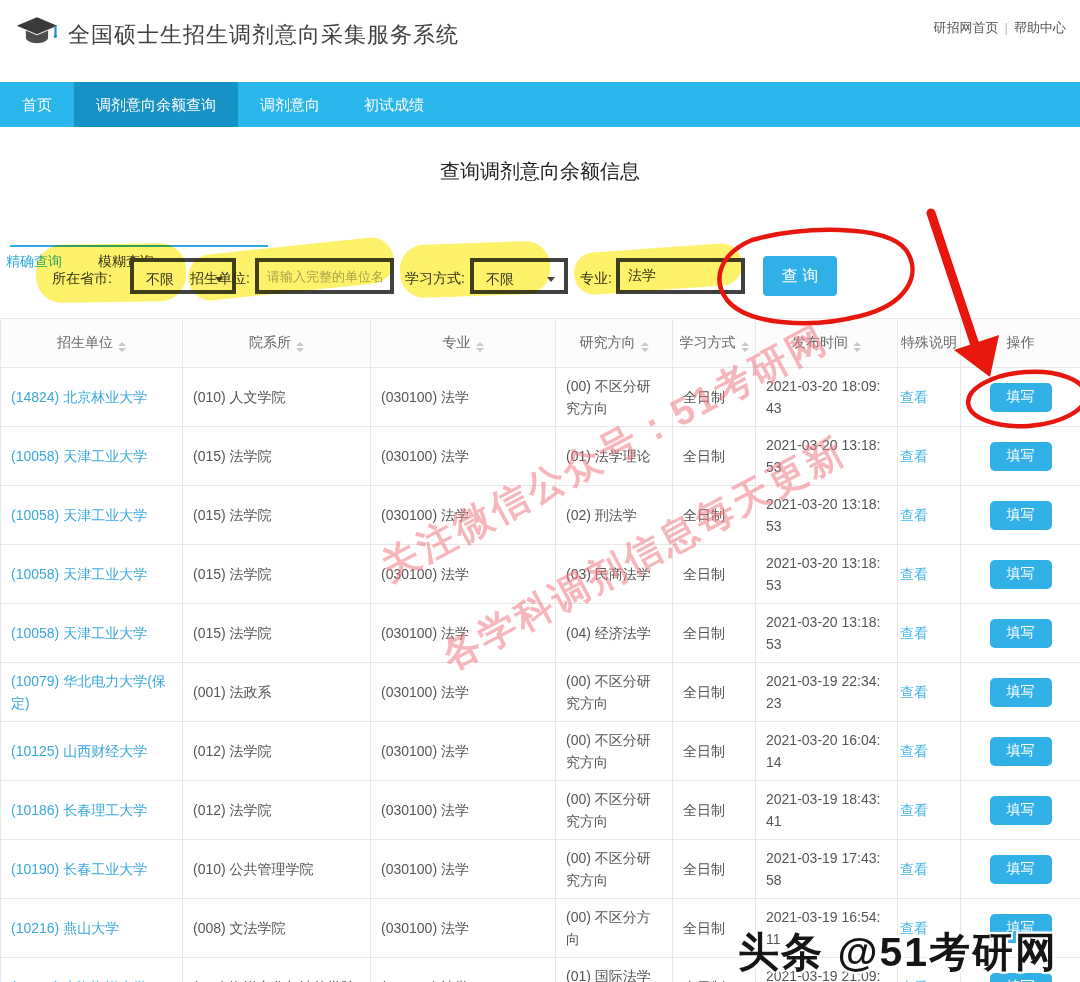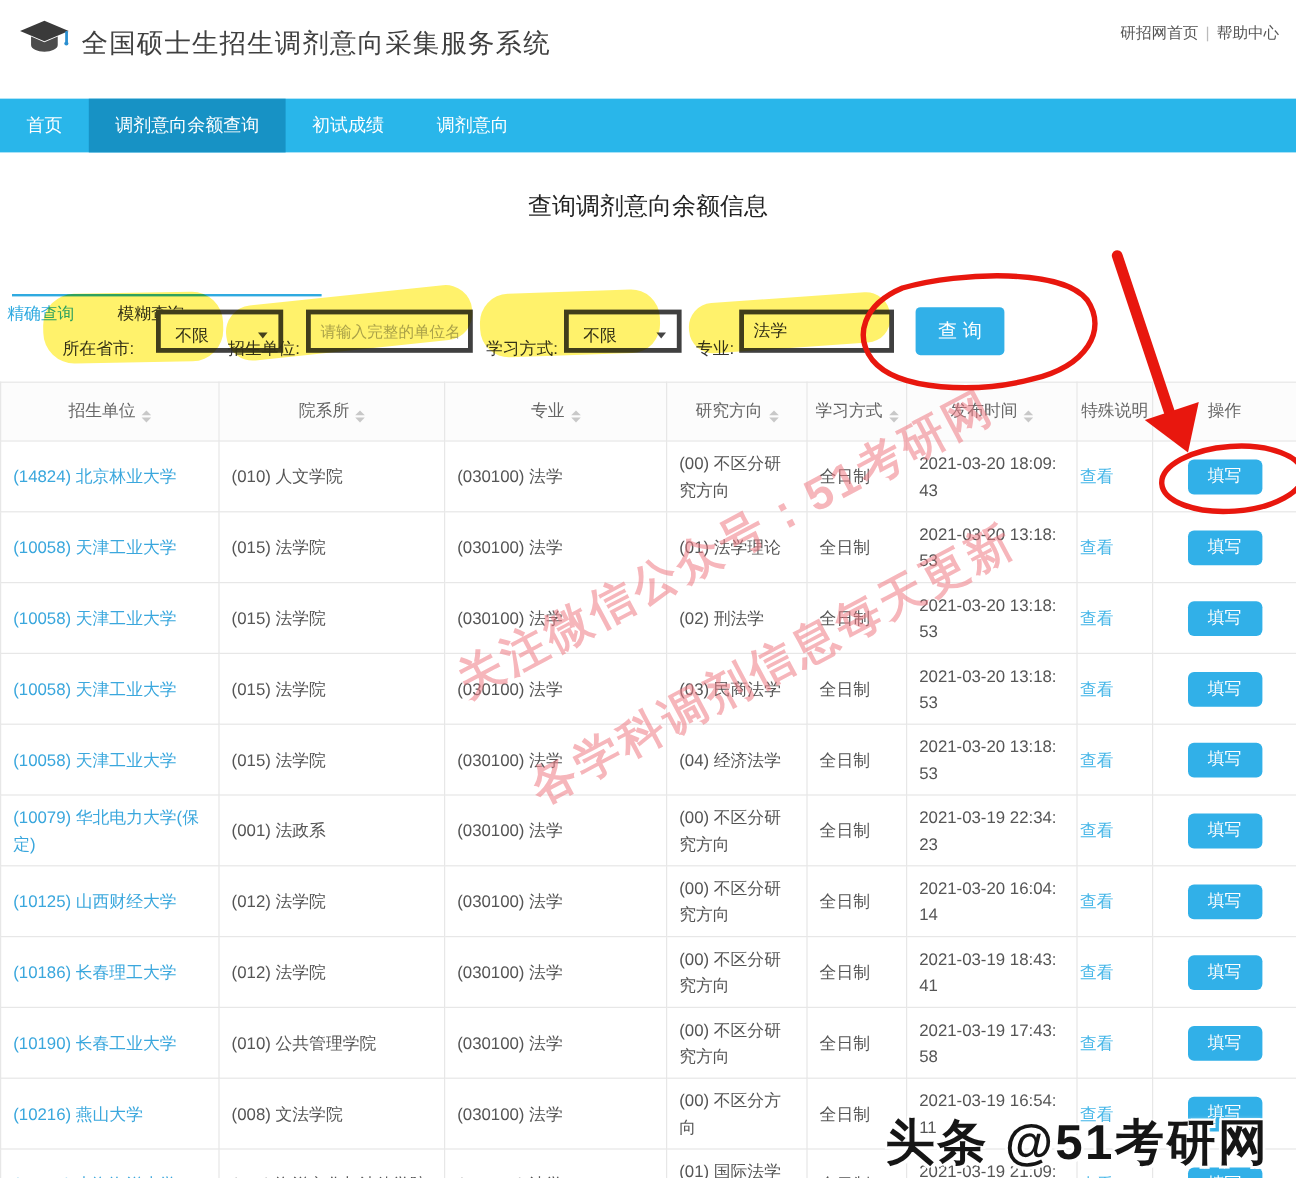--- a/index.html
+++ b/index.html
@@ -27,21 +27,21 @@
   .nav-item{line-height:45px; padding:0 22px; cursor:pointer;}
   .nav-item.active{background:var(--nav-active);}
   
   .page-title{position:absolute; top:158px; left:0; width:1080px; text-align:center; font-size:20px; color:#222; font-weight:400;}
   .tab-bar{position:absolute; top:213px; left:6px; font-size:14px;margin-top:40px;}
   .tab{display:inline-block; margin-right:32px; cursor:pointer; color:#333;}
   .tab.active{color:#2faae0;}
   .tab-underline{position:absolute; top:245px; left:10px; width:258px; height:2px; background:#2faae0;}
   
   .filters{position:absolute; top:255px; left:0; width:1080px; height:46px; font-size:14px;}
-  .filters .lbl{position:absolute; top:27px; color:#333;}
+  .filters .lbl{position:absolute; top:15px; color:#333;}
   .ctrl{position:absolute; top:3px; height:36px; border:4px solid #404040; background:#fff; font-size:14px; color:#333;}
   .fake-select{line-height:34px; padding-left:12px; cursor:pointer;}
   .dd-arrow{position:absolute; right:9px; top:15px; width:0; height:0;
     border-left:4px solid transparent; border-right:4px solid transparent; border-top:5px solid #444;}
   input.ctrl{padding:0 8px; font-family:inherit;}
   input.ctrl::placeholder{color:#aaa; font-size:13px;}
   .btn-search{position:absolute; left:763px; top:1px; width:74px; height:40px; background:var(--accent);
     color:#fff; font-size:16px; border:none; border-radius:4px; cursor:pointer; font-family:inherit;}
   
   .grid-wrap{position:absolute; top:318px; left:0; width:1080px;}
@@ -95,22 +95,22 @@
   <div class="header-right">
     <div class="hr-row2">
       <a class="hlink">研招网首页</a><span class="sep">|</span><a class="hlink">帮助中心</a>
     </div>
   </div>
 </div>
 
 <div class="nav">
   <div class="nav-item">首页</div>
   <div class="nav-item active">调剂意向余额查询</div>
+  <div class="nav-item">调剂意向</div>
   <div class="nav-item">初试成绩</div>
-  <div class="nav-item">调剂意向</div>
 </div>
 
 <div class="page-title">查询调剂意向余额信息</div>
 <div class="tab-bar">
   <span class="tab active">精确查询</span>
   <span class="tab">模糊查询</span>
 </div>
 <div class="tab-underline"></div>
 
 <div class="filters">

